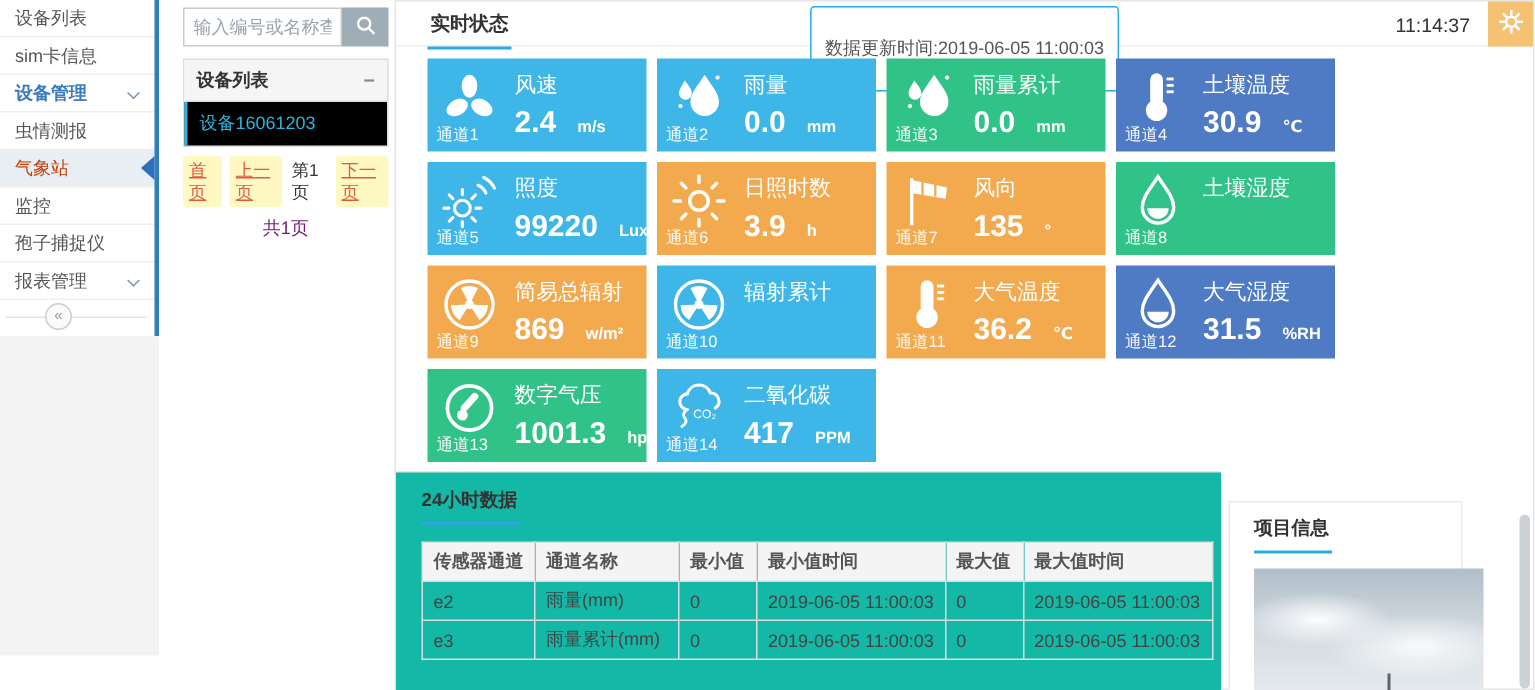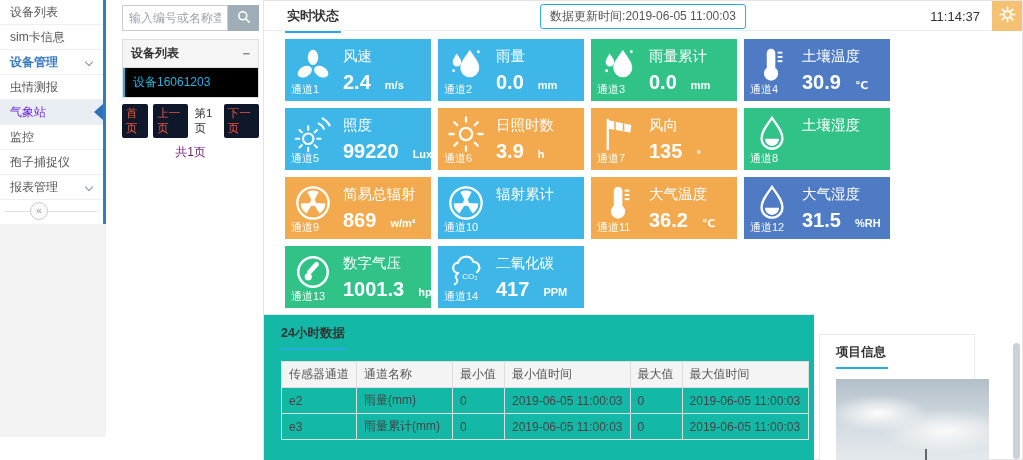--- a/index.html
+++ b/index.html
@@ -5,21 +5,21 @@
   * { margin:0; padding:0; box-sizing:border-box; }
   html,body { width:1023px; height:460px; overflow:hidden; background:#fff;
     font-family:"Liberation Sans","DejaVu Sans",sans-serif; font-size:12px; color:#444; }
 
   
   #sidebar { position:absolute; left:0; top:0; width:106px; height:460px; background:#fff; }
   #sidebar .blue-edge { position:absolute; right:0; top:0; width:3px; height:224px; background:#2e7fc2; }
   .menu-item { position:relative; height:25px; line-height:25px; padding-left:10px;
     border-bottom:1px solid #efefef; color:#555; cursor:pointer; white-space:nowrap; }
   .menu-item.blue { color:#3a7bc0; font-weight:bold; }
-  .menu-item.selected { background:#e9eef4; color:#6d28d9; }
+  .menu-item.selected { background:#e9eef4; color:#c2410c; }
   .menu-item.selected .sel-arrow { position:absolute; right:3px; top:4px; width:0; height:0;
     border-top:8px solid transparent; border-bottom:8px solid transparent; border-right:9px solid #2e6fb8; }
   .chev { position:absolute; right:14px; top:9px; width:6px; height:6px;
     border-right:1.6px solid #7d93ad; border-bottom:1.6px solid #7d93ad; transform:rotate(45deg); }
   #side-toggle-row { position:relative; height:22px; }
   #side-toggle-row .line { position:absolute; left:4px; right:8px; top:11px; height:1px; background:#e3e3e3; }
   #side-toggle { position:absolute; left:30px; top:2px; width:18px; height:18px; border:1px solid #ccc;
     border-radius:50%; background:#fafafa; color:#999; text-align:center; line-height:16px; font-size:10px; cursor:pointer; }
   #side-filler { position:absolute; left:0; top:224px; width:106px; height:213px; background:#f3f3f3; }
 
@@ -29,32 +29,32 @@
   #search-input { flex:1; min-width:0; border:1px solid #ccc; padding:0 6px; font-size:12px; color:#444;
     font-family:inherit; outline:none; }
   #search-input::placeholder { color:#9aa3ab; }
   #search-btn { width:31px; border:none; background:#9fadb6; cursor:pointer; display:flex; align-items:center; justify-content:center; }
   #dev-list-box { margin-top:8px; border:1px solid #ddd; }
   #dev-list-head { background:#f5f5f5; border-bottom:1px solid #ddd; padding:5px 8px; font-weight:bold;
     color:#333; display:flex; justify-content:space-between; align-items:center; }
   #dev-collapse { color:#888; cursor:pointer; font-size:13px; line-height:10px; }
   .dev-item { padding:6px 8px; color:#2db3dd; border-left:2px solid #2db3dd; background:#000000; cursor:pointer; }
   #pager { display:flex; gap:5px; margin-top:6px; align-items:center; font-size:11.5px; }
-  .pg-btn { background:#0f172a; color:#e2593c; padding:2px 4px; border-radius:2px; cursor:pointer; }
+  .pg-btn { background:#fef9c3; color:#e2593c; padding:2px 4px; border-radius:2px; cursor:pointer;text-decoration:underline; }
   .pg-cur { color:#333; padding:2px 1px; }
   #pager-total { text-align:center; margin-top:6px; color:#701a75; }
 
   
   #main { position:absolute; left:263px; top:0; width:760px; height:460px; background:#fff;
     border:1px solid #e5e5e5; }
   #main-header { position:relative; height:30px; border-bottom:1px solid #ededed; }
   #tab-realtime { position:absolute; left:21px; top:6px; padding:0 2px 6px 2px; font-size:13px; font-weight:bold;
     color:#333; border-bottom:2px solid #29aae1; cursor:pointer; }
   #update-badge { position:absolute; left:50%; transform:translateX(-50%); top:3px; border:1px solid #29aae1;
-    border-radius:3px; padding:3px 9px; color:#555; font-size:12px; background:#fff; white-space:nowrap; }
+    border-radius:3px; padding:19px 9px; color:#555; font-size:12px; background:#fff; white-space:nowrap; }
   #clock { position:absolute; right:42px; top:8px; font-size:13px; color:#333; }
   #gear-btn { position:absolute; right:0; top:0; width:30px; height:30px; background:#f5c273; border:none;
     cursor:pointer; display:flex; align-items:center; justify-content:center; }
 
   
   #cards { position:absolute; left:21px; top:38px; display:grid;
     grid-template-columns:repeat(4,146px); grid-auto-rows:62px; gap:7px; }
   .card { position:relative; color:#fff; padding:6px 6px 4px 58px; overflow:hidden; }
   .c-blue  { background:#3eb6e8; }
   .c-green { background:#30c287; }
@@ -68,21 +68,21 @@
   .cunit { font-size:11px; font-weight:bold; margin-left:14px; }
 
   
   #table-box { position:absolute; left:0; top:313px; width:550px; height:162px; border-top:1px solid #e6e6e6;
     padding:10px 0 0 17px; background:#14b8a6; }
   .sec-title { display:inline-block; font-size:12.5px; font-weight:bold; color:#333;
     padding:0 2px 6px 0; border-bottom:2px solid #29aae1; }
   #data-table { border-collapse:collapse; margin-top:11px; table-layout:fixed; }
   #data-table th, #data-table td { border:1px solid #ddd; padding:4px 7px; text-align:left;
     font-size:12px; white-space:nowrap; overflow:hidden; }
-  #data-table th { background:#f4f4f4; color:#555; font-weight:normal; }
+  #data-table th { background:#f4f4f4; color:#555; font-weight:bold; }
   #data-table td { color:#444; }
 
   #project-box { position:absolute; left:555px; top:333px; width:156px; height:127px;
     border:1px solid #eaeaea; border-bottom:none; padding:9px 0 0 16px; background:#fff; }
   #project-photo { position:relative; margin-top:10px; width:153px; height:100px; overflow:hidden;
     background:
       radial-gradient(70px 26px at 28% 34%, rgba(255,255,255,.95), rgba(255,255,255,0) 70%),
       radial-gradient(90px 32px at 72% 52%, rgba(255,255,255,.85), rgba(255,255,255,0) 70%),
       linear-gradient(180deg,#b2bfc8,#d3dbe1 45%,#eef1f3 100%); }
   #photo-pole { position:absolute; left:58%; bottom:0; width:2px; height:30px; background:#5f6569; }

